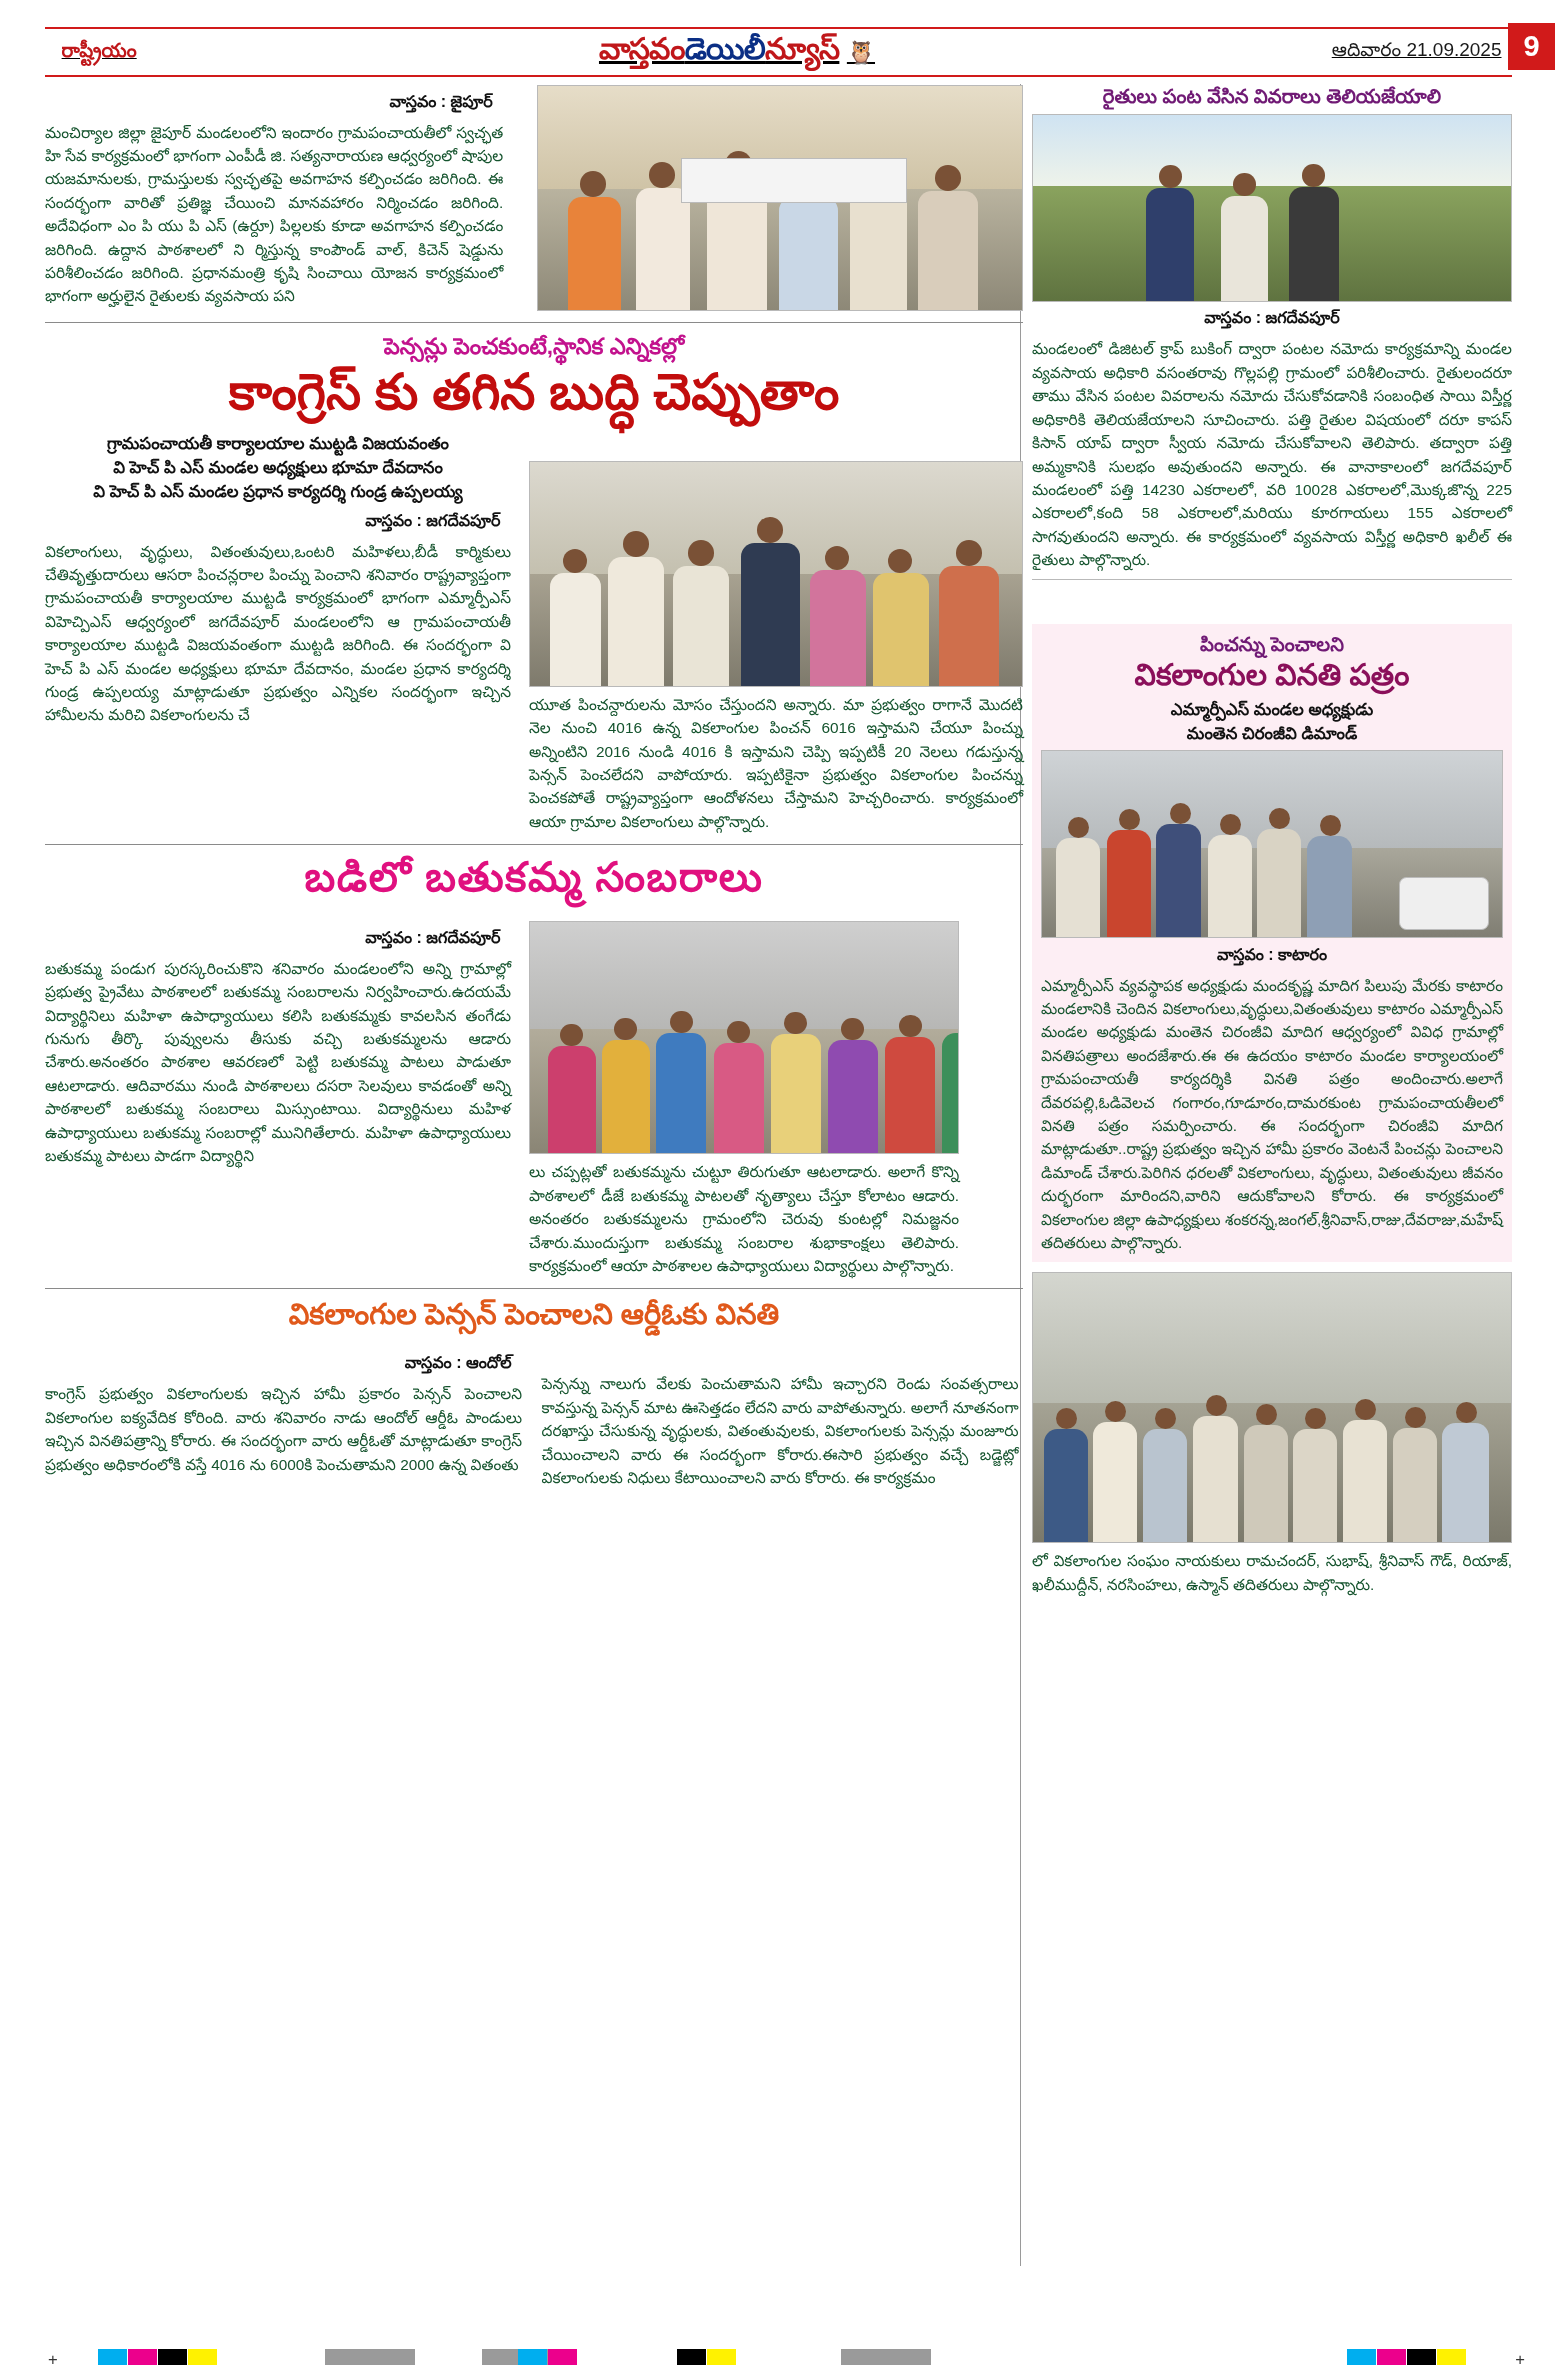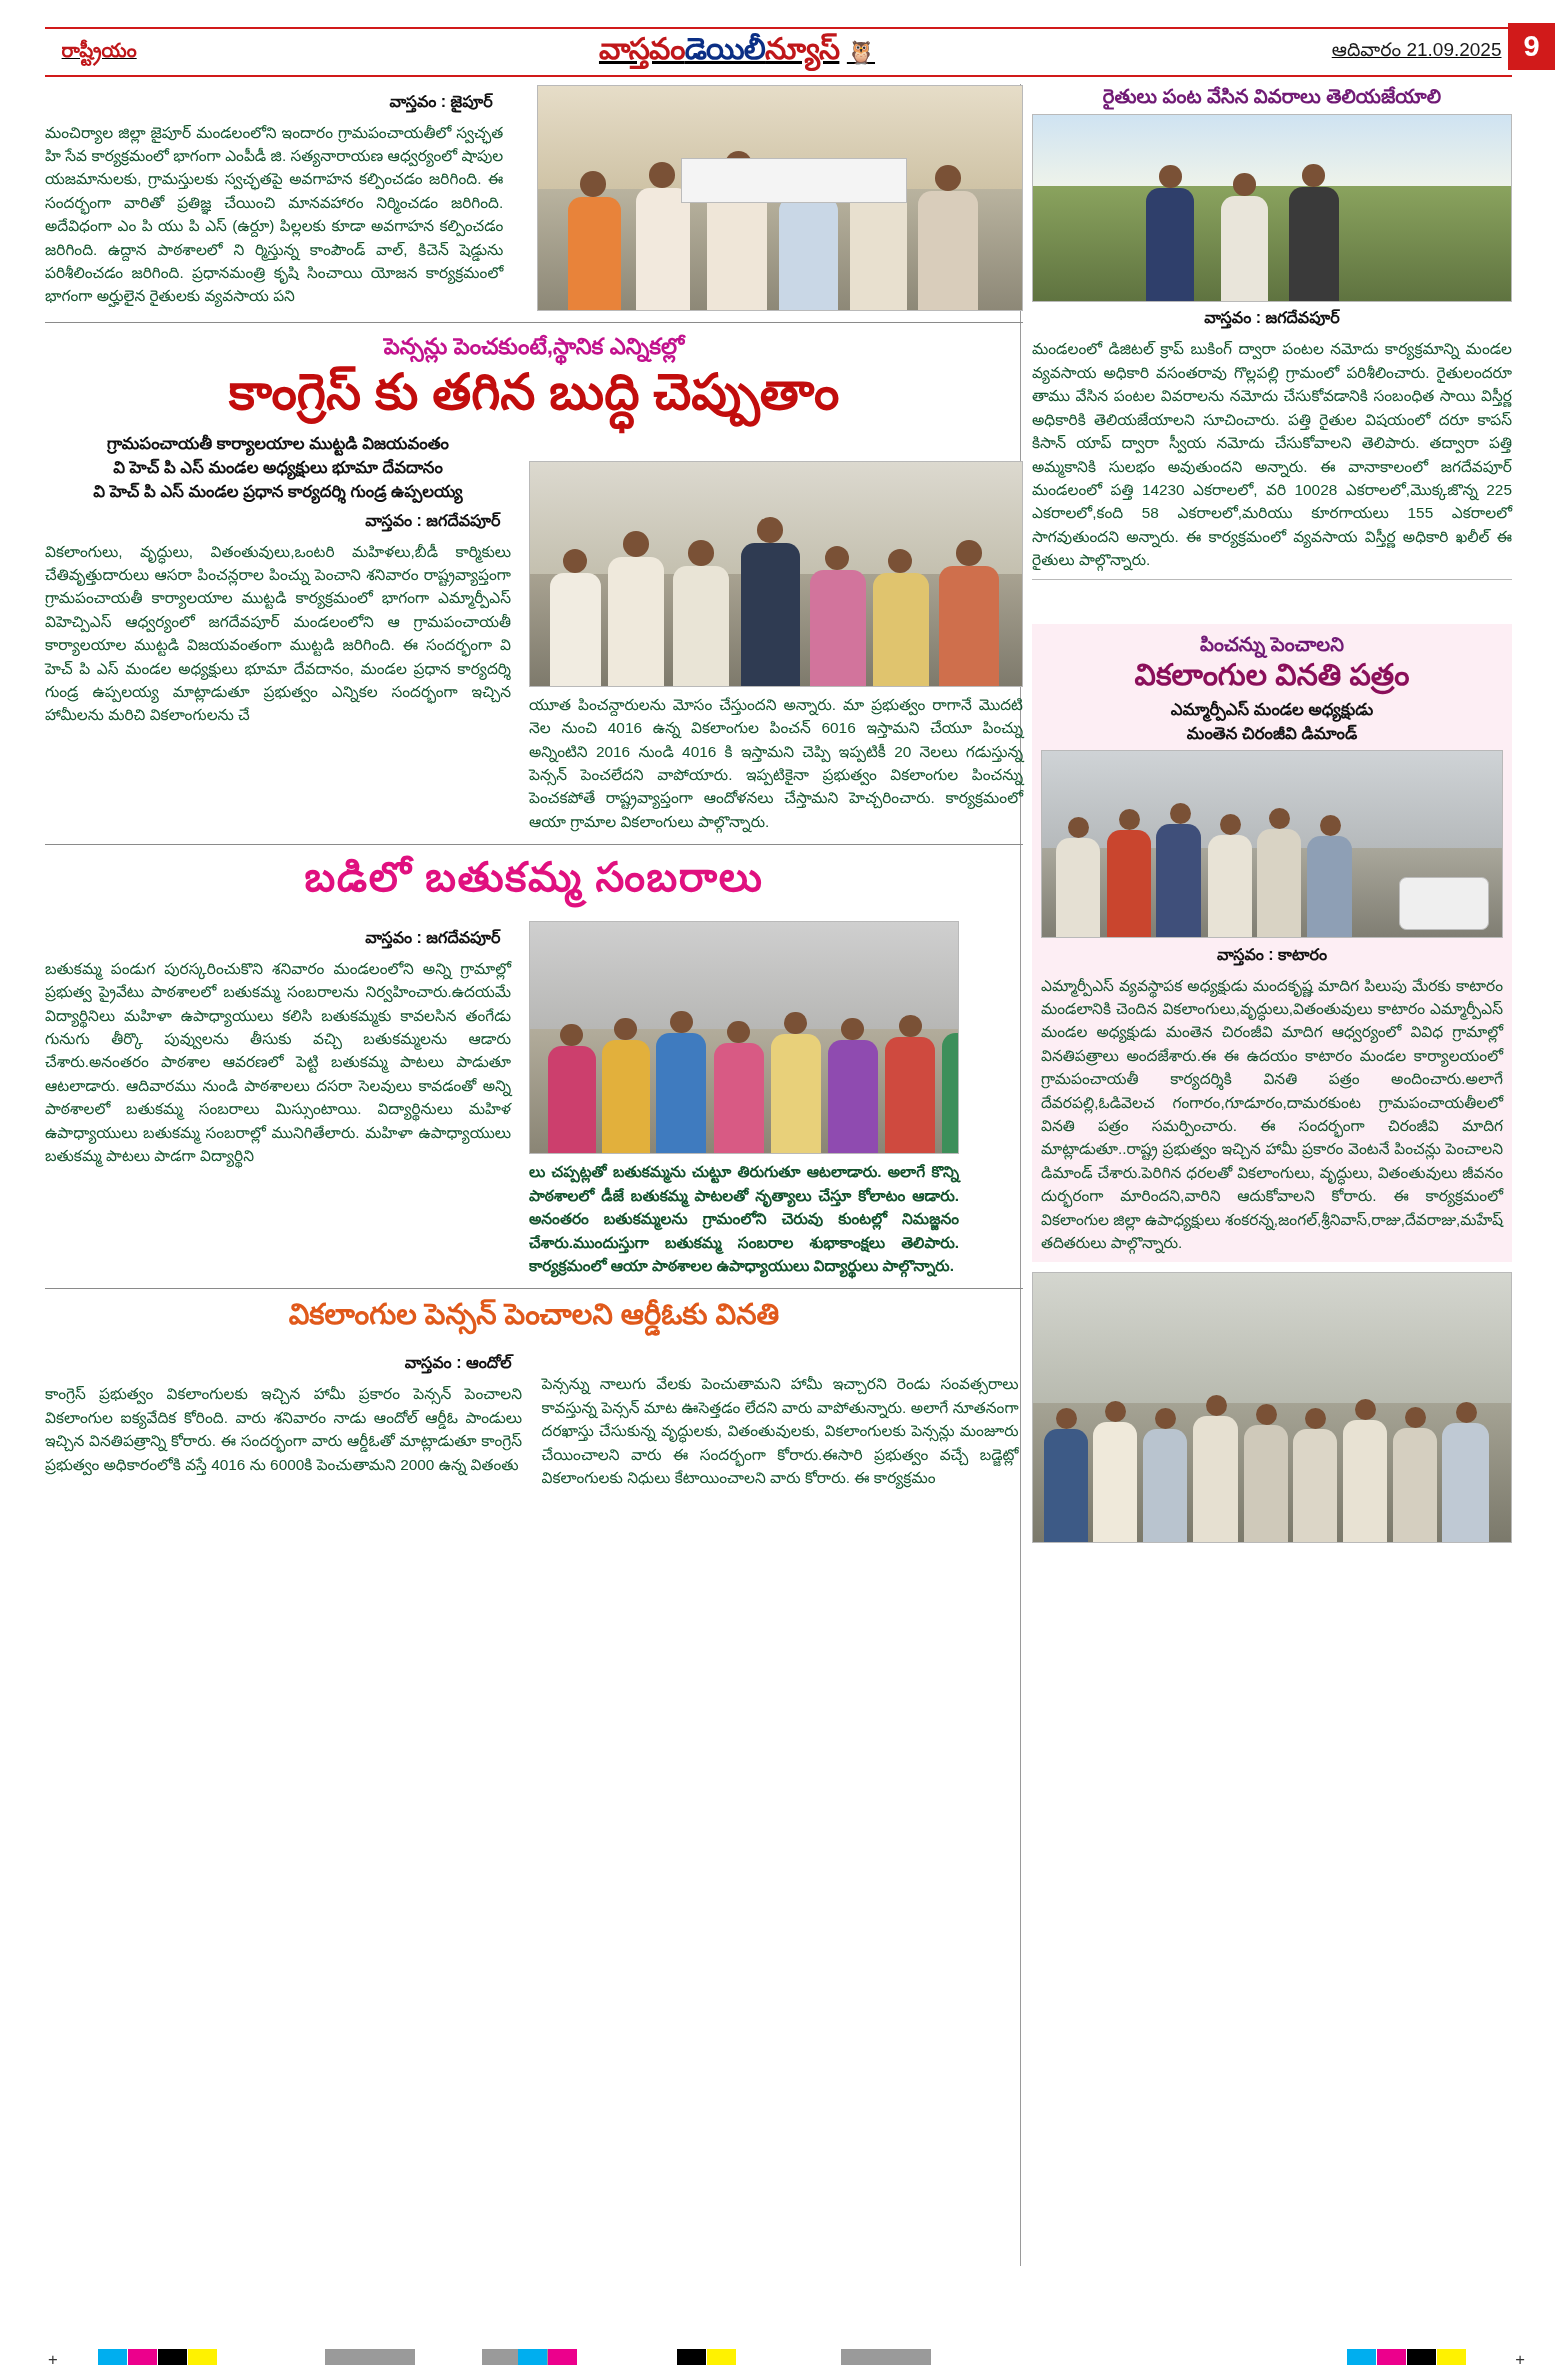--- a/index.html
+++ b/index.html
@@ -224,21 +224,21 @@
 
     <div class="rule-h"></div>
 
     <div>
       <div class="hl-pink-big">బడిలో  బతుకమ్మ  సంబరాలు</div>
       <div style="display:flex; gap:18px; margin-top:10.5px;">
         <div style="width:466px;">
           <div class="byline byline-r">వాస్తవం : జగదేవపూర్</div>
           <div class="body">బతుకమ్మ పండుగ పురస్కరించుకొని శనివారం మండలంలోని అన్ని గ్రామాల్లో ప్రభుత్వ ప్రైవేటు పాఠశాలలో బతుకమ్మ సంబరాలను నిర్వహించారు.ఉదయమే విద్యార్థినిలు మహిళా ఉపాధ్యాయులు కలిసి బతుకమ్మకు కావలసిన తంగేడు గునుగు తీర్కొ పువ్వులను తీసుకు వచ్చి బతుకమ్మలను ఆడారు చేశారు.అనంతరం పాఠశాల ఆవరణలో పెట్టి బతుకమ్మ పాటలు పాడుతూ ఆటలాడారు.  ఆదివారము నుండి పాఠశాలలు దసరా సెలవులు కావడంతో అన్ని పాఠశాలలో బతుకమ్మ సంబరాలు మిస్సుంటాయి.  విద్యార్థినులు మహిళ ఉపాధ్యాయులు బతుకమ్మ సంబరాల్లో మునిగితేలారు. మహిళా ఉపాధ్యాయులు బతుకమ్మ పాటలు పాడగా విద్యార్థిని</div>
         </div>
-        <div style="width:430px;font-weight:bold;">
+        <div style="width:430px;">
           <div class="photo" style="height:233px;">
             <div class="wall" style="height:48%; background:linear-gradient(#cfcfcf,#b6b6b4);"></div>
             <div class="ground" style="height:54%; background:linear-gradient(#b2ac9b,#8a8575);"></div>
             <div class="ppl" style="left:18px;width:48px;height:107px;background:#cc3f6d;"></div>
             <div class="head" style="left:30px;bottom:107px;width:22.6px;height:22.6px;"></div>
             <div class="ppl" style="left:72px;width:48px;height:113px;background:#e2b03c;"></div>
             <div class="head" style="left:84px;bottom:113px;width:22.6px;height:22.6px;"></div>
             <div class="ppl" style="left:126px;width:50px;height:120px;background:#3f7bbf;"></div>
             <div class="head" style="left:140px;bottom:120px;width:22.6px;height:22.6px;"></div>
             <div class="ppl" style="left:184px;width:50px;height:110px;background:#d85a84;"></div>
@@ -340,20 +340,21 @@
         <div class="head" style="left:223px;bottom:117px;width:21px;height:21px;"></div>
         <div class="ppl" style="left:260px;width:44px;height:113px;background:#dcd6c7;"></div>
         <div class="head" style="left:272px;bottom:113px;width:21px;height:21px;"></div>
         <div class="ppl" style="left:310px;width:44px;height:122px;background:#e8e2d3;"></div>
         <div class="head" style="left:322px;bottom:122px;width:21px;height:21px;"></div>
         <div class="ppl" style="left:360px;width:44px;height:114px;background:#d5cfc0;"></div>
         <div class="head" style="left:372px;bottom:114px;width:21px;height:21px;"></div>
         <div class="ppl" style="left:409px;width:47px;height:119px;background:#bfc9d4;"></div>
         <div class="head" style="left:423px;bottom:119px;width:21px;height:21px;"></div>
       </div>
+      <div class="body" style="margin-top:6px;">లో వికలాంగుల సంఘం నాయకులు రామచందర్, సుభాష్, శ్రీనివాస్ గౌడ్, రియాజ్, ఖలీముద్దీన్, నరసింహలు, ఉస్మాన్ తదితరులు పాల్గొన్నారు.</div>
     </div>
 
   </div>
 
   <div class="footer">
     <div class="reg-mark" style="left:48px;">+</div>
     <div class="fbar" style="left:98px;  width:29px; background:#00aeef;"></div>
     <div class="fbar" style="left:128px;  width:29px; background:#ec008c;"></div>
     <div class="fbar" style="left:158px;  width:29px; background:#000000;"></div>
     <div class="fbar" style="left:188px;  width:29px; background:#fff200;"></div>

